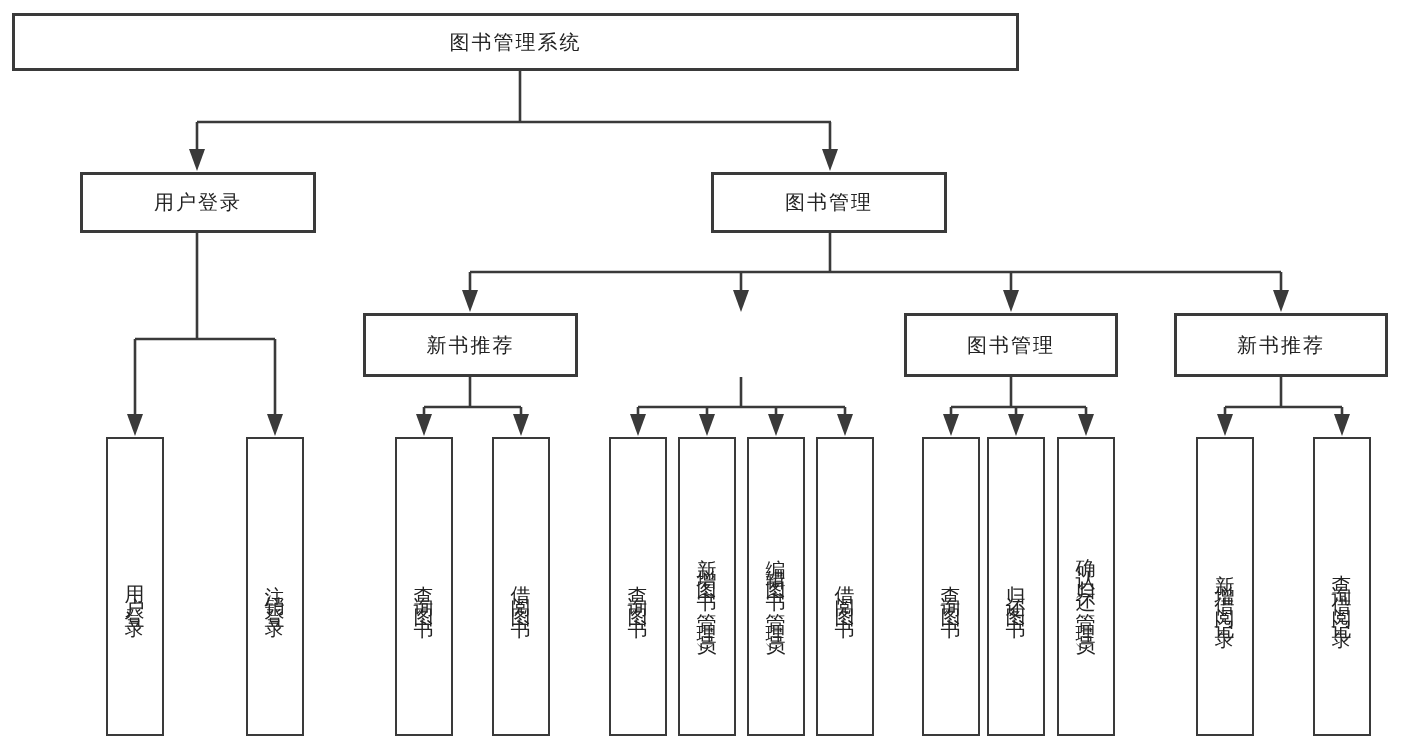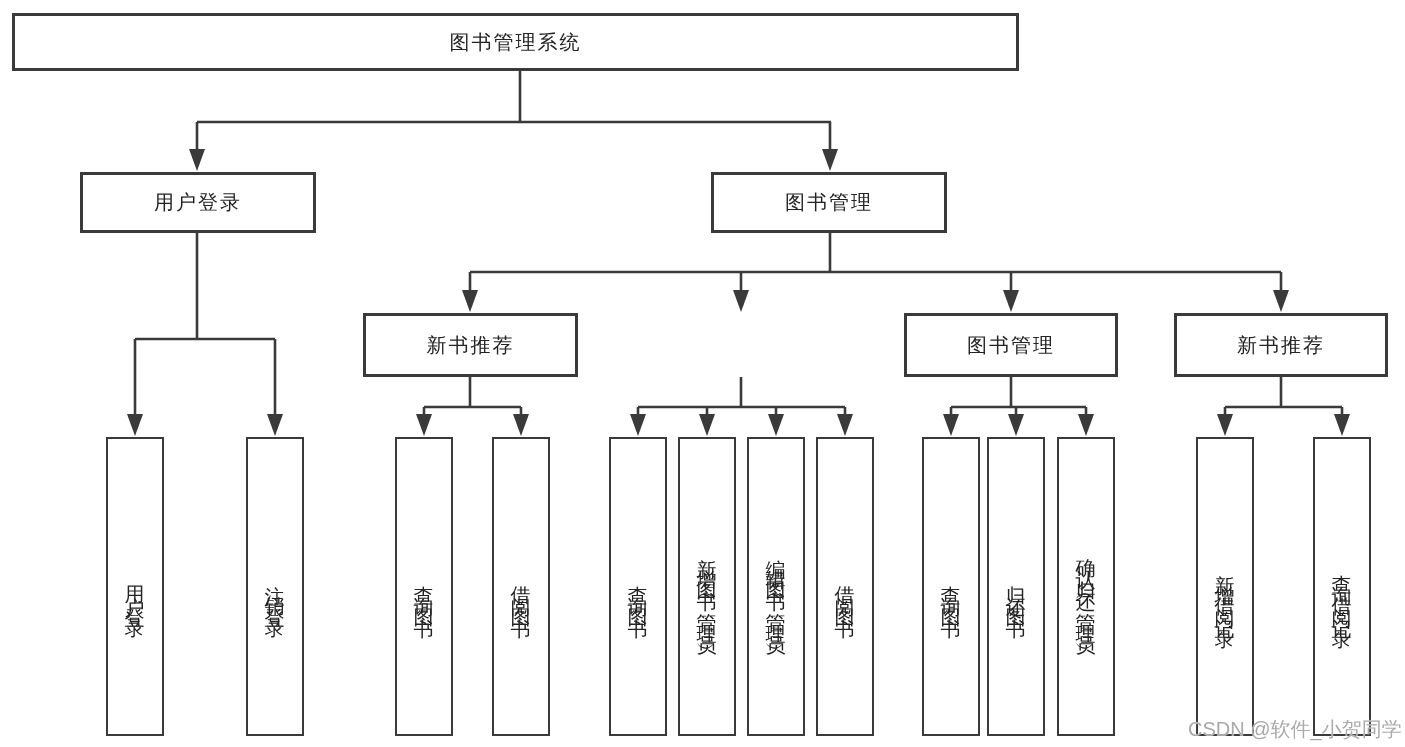--- a/index.html
+++ b/index.html
@@ -143,14 +143,13 @@
     <span class="vtext">确认归还（管理员）</span>
   </div>
 
   <div class="node leaf" style="left:1196px; top:437px; width:58px; height:299px;">
     <span class="vtext">新增借阅记录</span>
   </div>
   <div class="node leaf" style="left:1313px; top:437px; width:58px; height:299px;">
     <span class="vtext">查询借阅记录</span>
   </div>
 
-  <div class="watermark" style="left:1188px; top:716px;">CSDN @软件_小贺同学</div>
 </div>
 
 </body></html>

